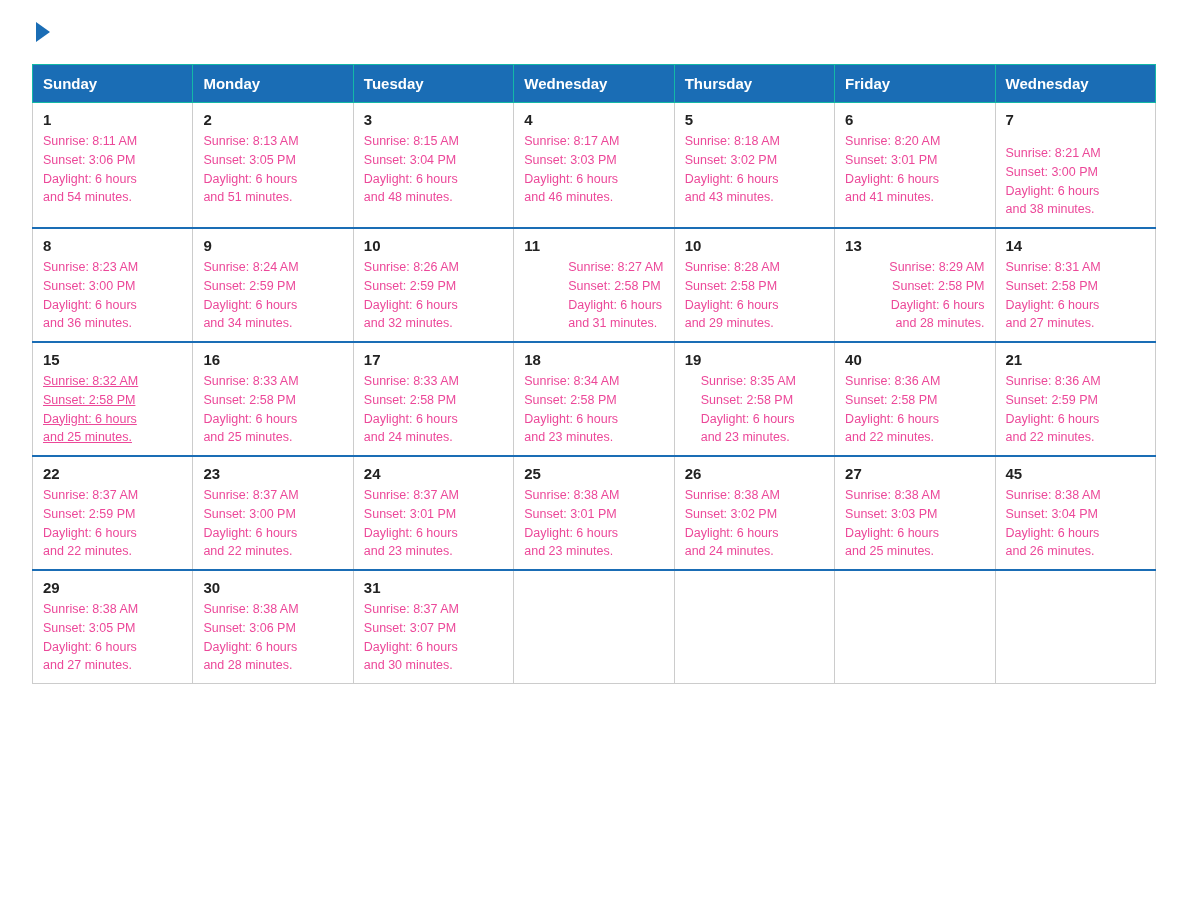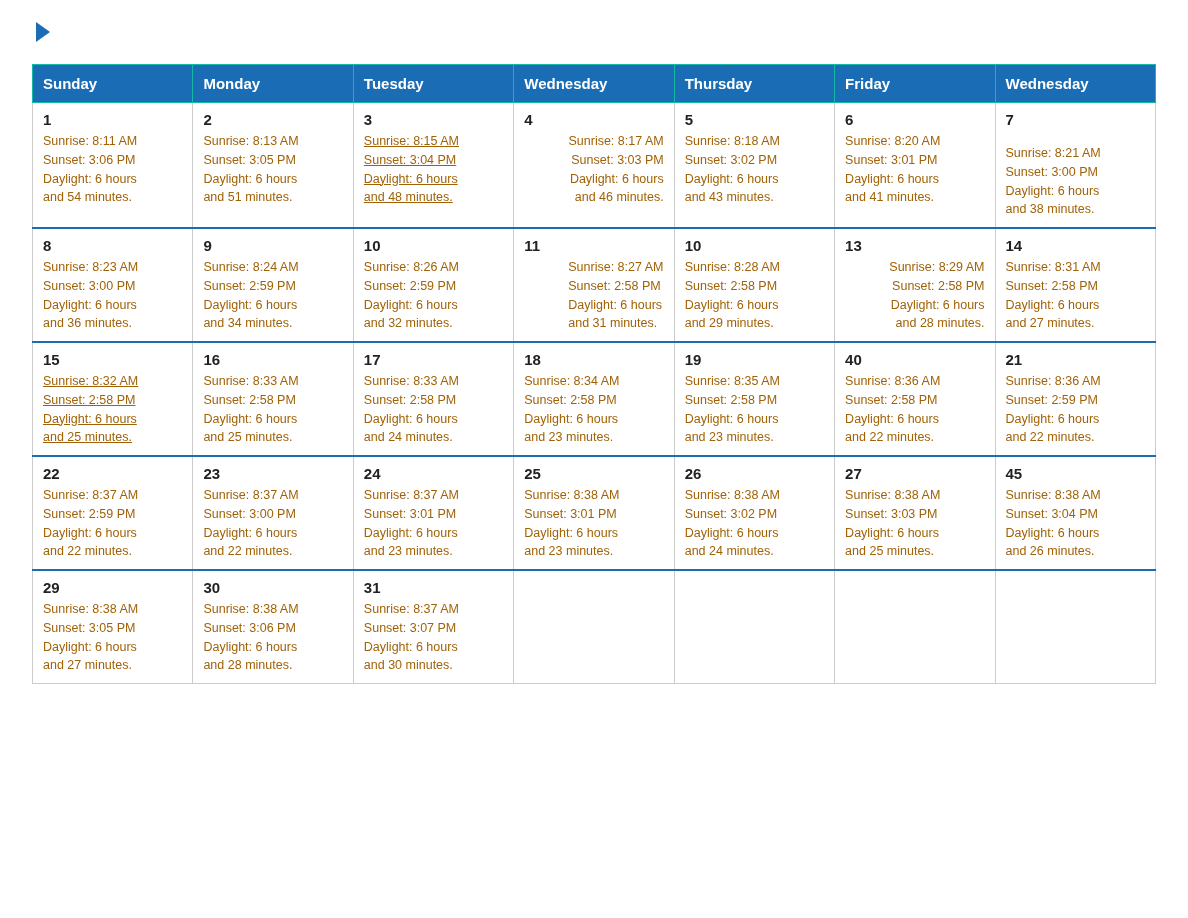--- a/index.html
+++ b/index.html
@@ -85,21 +85,21 @@
     }
     .day-number {
       font-size: 15px;
       font-weight: 600;
       color: #222;
       margin-bottom: 4px;
       display: block;
     }
     .day-info {
       font-size: 12.5px;
-      color: #a16207;
+      color: #ec4899;
       line-height: 1.5;
     }
     tbody tr:last-child {
       border-bottom: none;
     }
   </style>
 </head>
 <body>
 
 <div class="header">
@@ -139,28 +139,28 @@
         </td>
         <td>
           <span class="day-number">2</span>
           <div class="day-info" style="white-space: pre-line;">Sunrise: 8:13 AM
 Sunset: 3:05 PM
 Daylight: 6 hours
 and 51 minutes.</div>
         </td>
         <td>
           <span class="day-number">3</span>
-          <div class="day-info" style="white-space: pre-line; text-decoration: underline;">Sunrise: 8:15 AM
+          <div class="day-info" style="white-space: pre-line;">Sunrise: 8:15 AM
 Sunset: 3:04 PM
 Daylight: 6 hours
 and 48 minutes.</div>
         </td>
         <td>
           <span class="day-number">4</span>
-          <div class="day-info" style="white-space: pre-line; text-align: right;">Sunrise: 8:17 AM
+          <div class="day-info" style="white-space: pre-line;">Sunrise: 8:17 AM
 Sunset: 3:03 PM
 Daylight: 6 hours
 and 46 minutes.</div>
         </td>
         <td>
           <span class="day-number">5</span>
           <div class="day-info" style="white-space: pre-line;">Sunrise: 8:18 AM
 Sunset: 3:02 PM
 Daylight: 6 hours
 and 43 minutes.</div>
@@ -255,21 +255,21 @@
         </td>
         <td>
           <span class="day-number">18</span>
           <div class="day-info" style="white-space: pre-line;">Sunrise: 8:34 AM
 Sunset: 2:58 PM
 Daylight: 6 hours
 and 23 minutes.</div>
         </td>
         <td>
           <span class="day-number">19</span>
-          <div class="day-info" style="white-space: pre-line;">Sunrise: 8:35 AM
+          <div class="day-info" style="white-space: pre-line; margin-left: 16px;">Sunrise: 8:35 AM
 Sunset: 2:58 PM
 Daylight: 6 hours
 and 23 minutes.</div>
         </td>
         <td>
           <span class="day-number">40</span>
           <div class="day-info" style="white-space: pre-line;">Sunrise: 8:36 AM
 Sunset: 2:58 PM
 Daylight: 6 hours
 and 22 minutes.</div>

